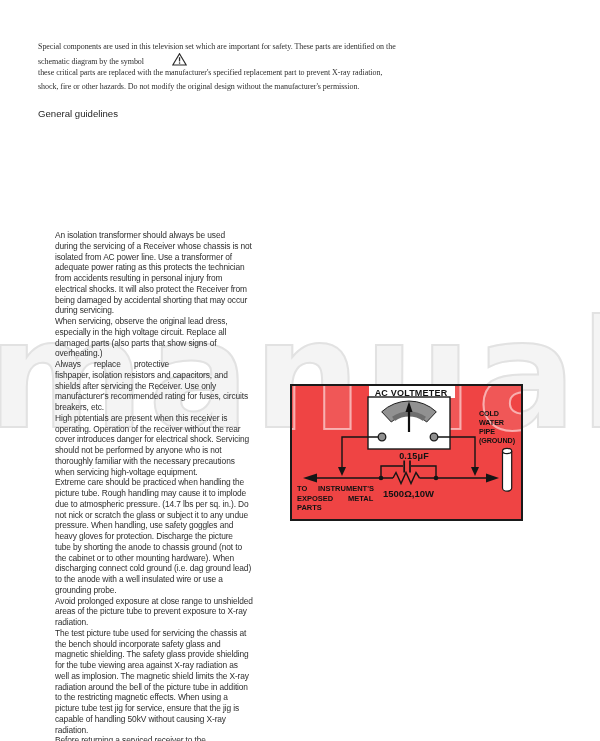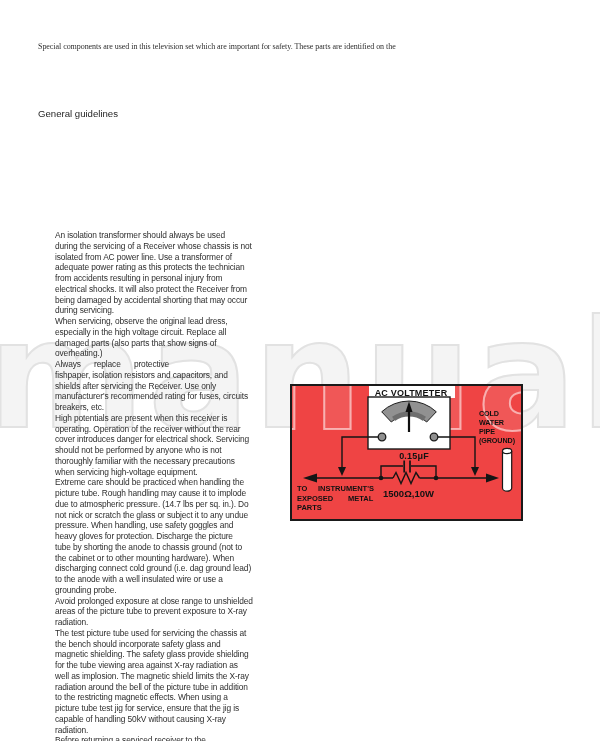--- a/index.html
+++ b/index.html
@@ -54,20 +54,27 @@
 </style>
 </head>
 <body>
 
 <div class="page">
 
   <div class="watermark wm-page">manuali</div>
 
   <div class="intro">
     <div class="iline">Special components are used in this television set which are important for safety. These parts are identified on the</div>
+    <div class="iline"><span>schematic diagram by the symbol</span><span class="warn-icon"><svg width="15" height="13" viewBox="0 0 15 13">
+            <polygon points="7.5,0.8 14.2,12 0.8,12" fill="none" stroke="#2a2a2a" stroke-width="1.2"></polygon>
+            <rect x="6.9" y="4.2" width="1.3" height="4.2" fill="#2a2a2a"></rect>
+            <rect x="6.9" y="9.4" width="1.3" height="1.3" fill="#2a2a2a"></rect>
+          </svg></span></div>
+    <div class="iline">these critical parts are replaced with the manufacturer's specified replacement part to prevent X-ray radiation,</div>
+    <div class="iline">shock, fire or other hazards. Do not modify the original design without the manufacturer's permission.</div>
   </div>
 
   <h2 class="heading">General guidelines</h2>
 
   <div class="guidelines">An isolation transformer should always be used
 during the servicing of a Receiver whose chassis is not
 isolated from AC power line. Use a transformer of
 adequate power rating as this protects the technician
 from accidents resulting in personal injury from
 electrical shocks. It will also protect the Receiver from

